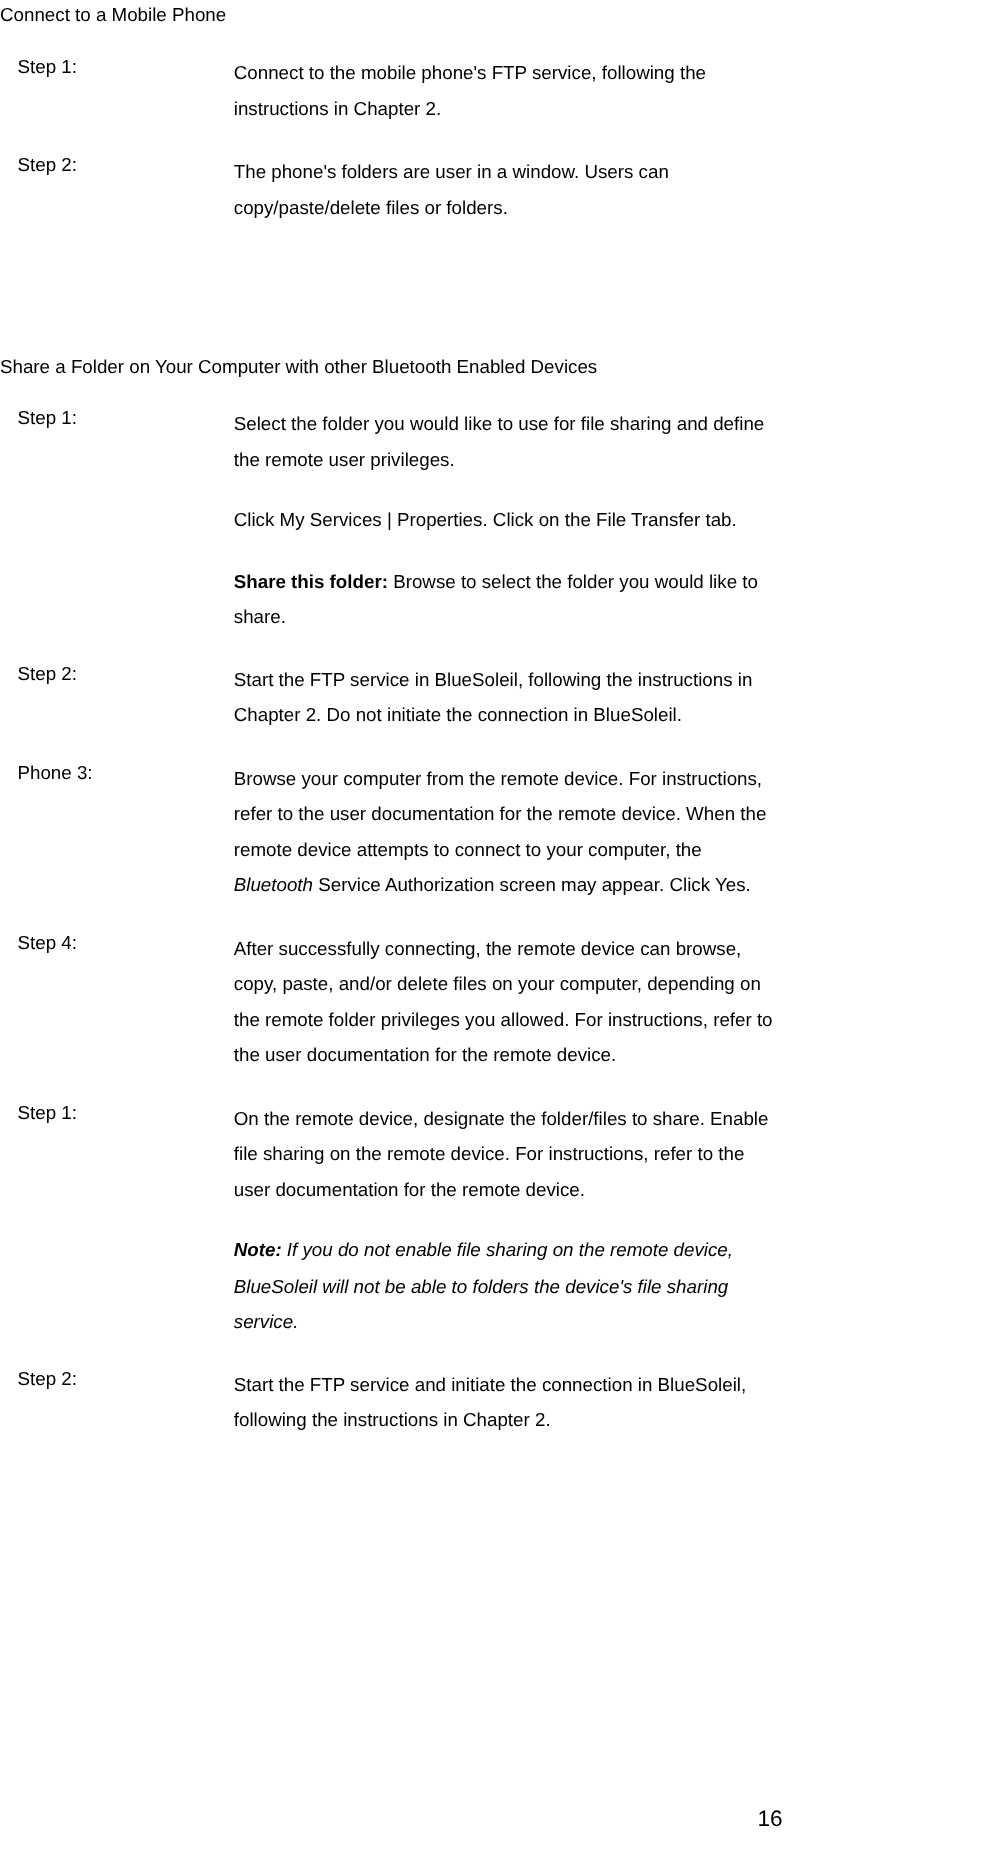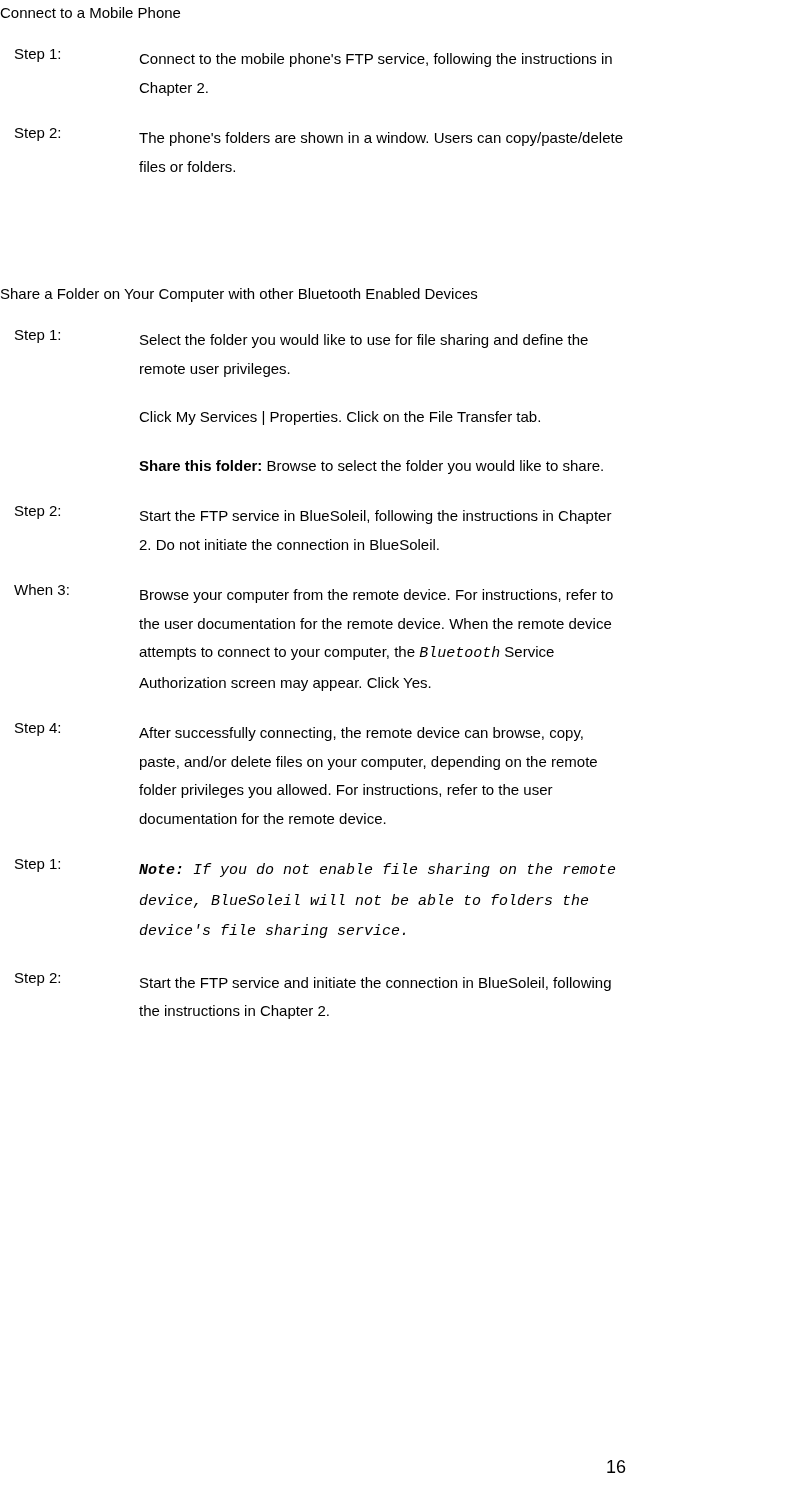--- a/index.html
+++ b/index.html
@@ -29,89 +29,90 @@
     display: flex;
     margin: 0 0 22px 14px;
   }
   .step-label {
     flex: 0 0 125px;
     white-space: nowrap;
   }
   .step-body {
     flex: 1;
     line-height: 1.9;
+    margin-left: 48px;
   }
   .para {
     margin-bottom: 20px;
   }
   .para:last-child {
     margin-bottom: 0;
   }
   .bold {
     font-weight: bold;
   }
   .italic {
     font-style: italic;
-    font-family: Liberation Mono, monospace;
   }
   .page-number {
     position: absolute;
-    bottom: 12px;
+    bottom: 24px;
     right: 20px;
     font-size: 18px;
   }
 </style>
 </head>
 <body>
 
 <div class="page">
   <div id="content">
       <div class="section-title">Connect to a Mobile Phone</div>
       <div class="step-row">
         <div class="step-label">Step 1:</div>
         <div class="step-body">
           <div class="para"><span>Connect to the mobile phone's FTP service, following the instructions in Chapter 2.</span></div>
         </div>
       </div>
       <div class="step-row">
         <div class="step-label">Step 2:</div>
         <div class="step-body">
-          <div class="para"><span>The phone's folders are shown in a window. Users can copy/paste/delete files or folders.</span></div>
+          <div class="para"><span>The phone's folders are user in a window. Users can copy/paste/delete files or folders.</span></div>
         </div>
       </div>
       <div class="section-title mt">Share a Folder on Your Computer with other Bluetooth Enabled Devices</div>
       <div class="step-row">
         <div class="step-label">Step 1:</div>
         <div class="step-body">
           <div class="para"><span>Select the folder you would like to use for file sharing and define the remote user privileges.</span></div>
           <div class="para"><span>Click My Services | Properties. Click on the File Transfer tab.</span></div>
           <div class="para"><span class="bold">Share this folder: </span><span>Browse to select the folder you would like to share.</span></div>
         </div>
       </div>
       <div class="step-row">
         <div class="step-label">Step 2:</div>
         <div class="step-body">
           <div class="para"><span>Start the FTP service in BlueSoleil, following the instructions in Chapter 2. Do not initiate the connection in BlueSoleil.</span></div>
         </div>
       </div>
       <div class="step-row">
-        <div class="step-label">When 3:</div>
+        <div class="step-label">Phone 3:</div>
         <div class="step-body">
           <div class="para"><span>Browse your computer from the remote device. For instructions, refer to the user documentation for the remote device. When the remote device attempts to connect to your computer, the </span><span class="italic">Bluetooth</span><span> Service Authorization screen may appear. Click Yes.</span></div>
         </div>
       </div>
       <div class="step-row">
         <div class="step-label">Step 4:</div>
         <div class="step-body">
           <div class="para"><span>After successfully connecting, the remote device can browse, copy, paste, and/or delete files on your computer, depending on the remote folder privileges you allowed. For instructions, refer to the user documentation for the remote device.</span></div>
         </div>
       </div>
       <div class="step-row">
         <div class="step-label">Step 1:</div>
         <div class="step-body">
+          <div class="para"><span>On the remote device, designate the folder/files to share. Enable file sharing on the remote device. For instructions, refer to the user documentation for the remote device.</span></div>
           <div class="para"><span class="bold italic">Note:</span><span class="italic"> If you do not enable file sharing on the remote device, BlueSoleil will not be able to folders the device's file sharing service.</span></div>
         </div>
       </div>
       <div class="step-row">
         <div class="step-label">Step 2:</div>
         <div class="step-body">
           <div class="para"><span>Start the FTP service and initiate the connection in BlueSoleil, following the instructions in Chapter 2.</span></div>
         </div>
       </div>
     </div>

